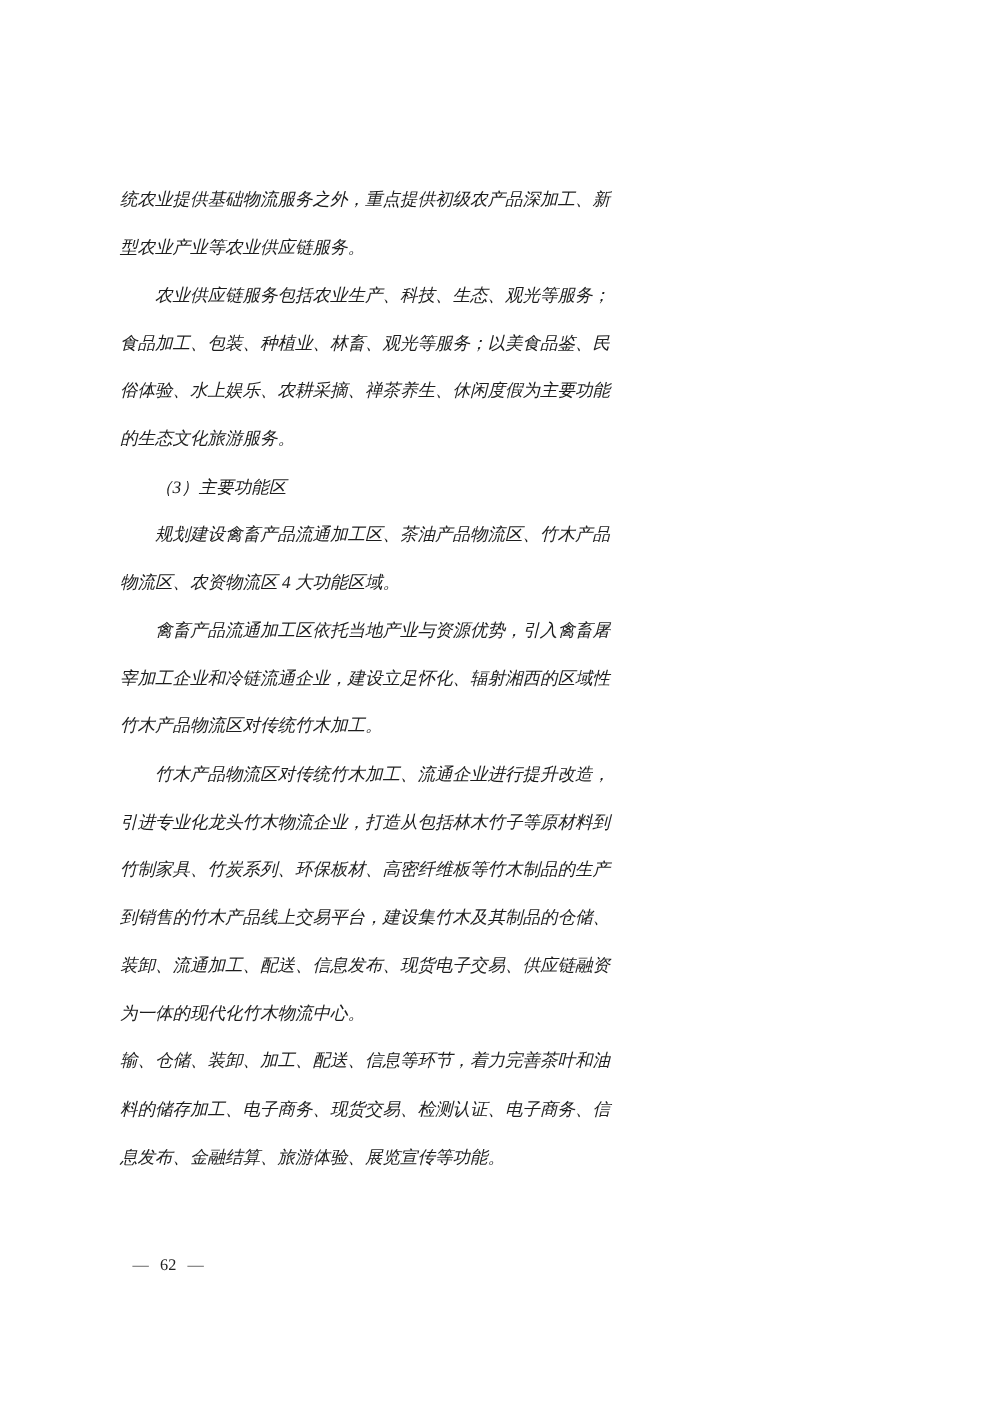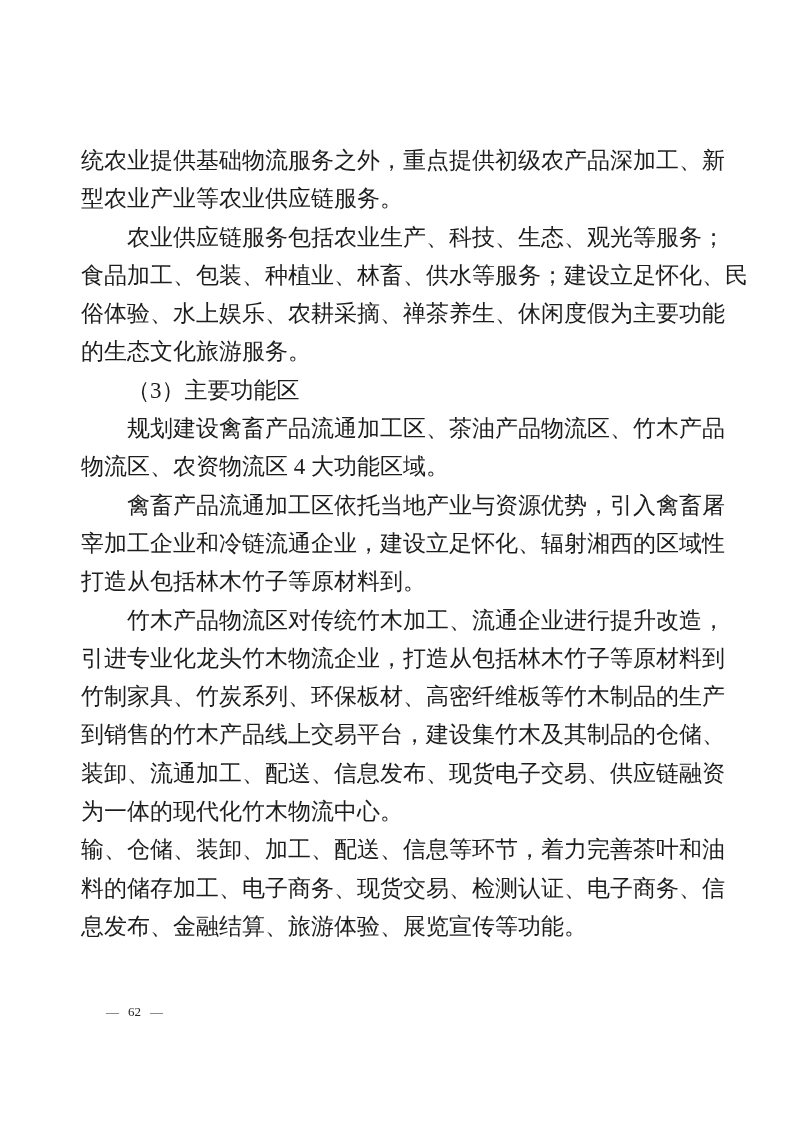--- a/index.html
+++ b/index.html
@@ -10,27 +10,28 @@
   .page {
     position: relative;
     width: 793px;
     height: 1122px;
     background: #ffffff;
     overflow: hidden;
     font-family: "Liberation Serif", serif;
   }
   .body-text {
     position: absolute;
-    left: 81px;
+    left: 96px;
     top: 142px;
     width: 604px;
-    font-size: 23px;
+    font-size: 14px;
     line-height: 38.3px;
     color: #1d1d1d;
     letter-spacing: 0;
+    font-style: italic;
   }
   .text-line {
     height: 38.3px;
     white-space: nowrap;
   }
   .text-line.indent {
     text-indent: 2em;
   }
   .page-footer {
     position: absolute;
@@ -51,29 +52,29 @@
 </style>
 </head>
 <body>
 
 <div class="page">
 
   <div class="body-text">
       <div class="text-line">统农业提供基础物流服务之外，重点提供初级农产品深加工、新</div>
       <div class="text-line">型农业产业等农业供应链服务。</div>
       <div class="text-line indent">农业供应链服务包括农业生产、科技、生态、观光等服务；</div>
-      <div class="text-line">食品加工、包装、种植业、林畜、供水等服务；建设立足怀化、民</div>
+      <div class="text-line">食品加工、包装、种植业、林畜、观光等服务；以美食品鉴、民</div>
       <div class="text-line">俗体验、水上娱乐、农耕采摘、禅茶养生、休闲度假为主要功能</div>
       <div class="text-line">的生态文化旅游服务。</div>
       <div class="text-line indent">（3）主要功能区</div>
       <div class="text-line indent">规划建设禽畜产品流通加工区、茶油产品物流区、竹木产品</div>
       <div class="text-line">物流区、农资物流区 4 大功能区域。</div>
       <div class="text-line indent">禽畜产品流通加工区依托当地产业与资源优势，引入禽畜屠</div>
       <div class="text-line">宰加工企业和冷链流通企业，建设立足怀化、辐射湘西的区域性</div>
-      <div class="text-line">打造从包括林木竹子等原材料到。</div>
+      <div class="text-line">竹木产品物流区对传统竹木加工。</div>
       <div class="text-line indent">竹木产品物流区对传统竹木加工、流通企业进行提升改造，</div>
       <div class="text-line">引进专业化龙头竹木物流企业，打造从包括林木竹子等原材料到</div>
       <div class="text-line">竹制家具、竹炭系列、环保板材、高密纤维板等竹木制品的生产</div>
       <div class="text-line">到销售的竹木产品线上交易平台，建设集竹木及其制品的仓储、</div>
       <div class="text-line">装卸、流通加工、配送、信息发布、现货电子交易、供应链融资</div>
       <div class="text-line">为一体的现代化竹木物流中心。</div>
       <div class="text-line">输、仓储、装卸、加工、配送、信息等环节，着力完善茶叶和油</div>
       <div class="text-line">料的储存加工、电子商务、现货交易、检测认证、电子商务、信</div>
       <div class="text-line">息发布、金融结算、旅游体验、展览宣传等功能。</div>
     </div>

